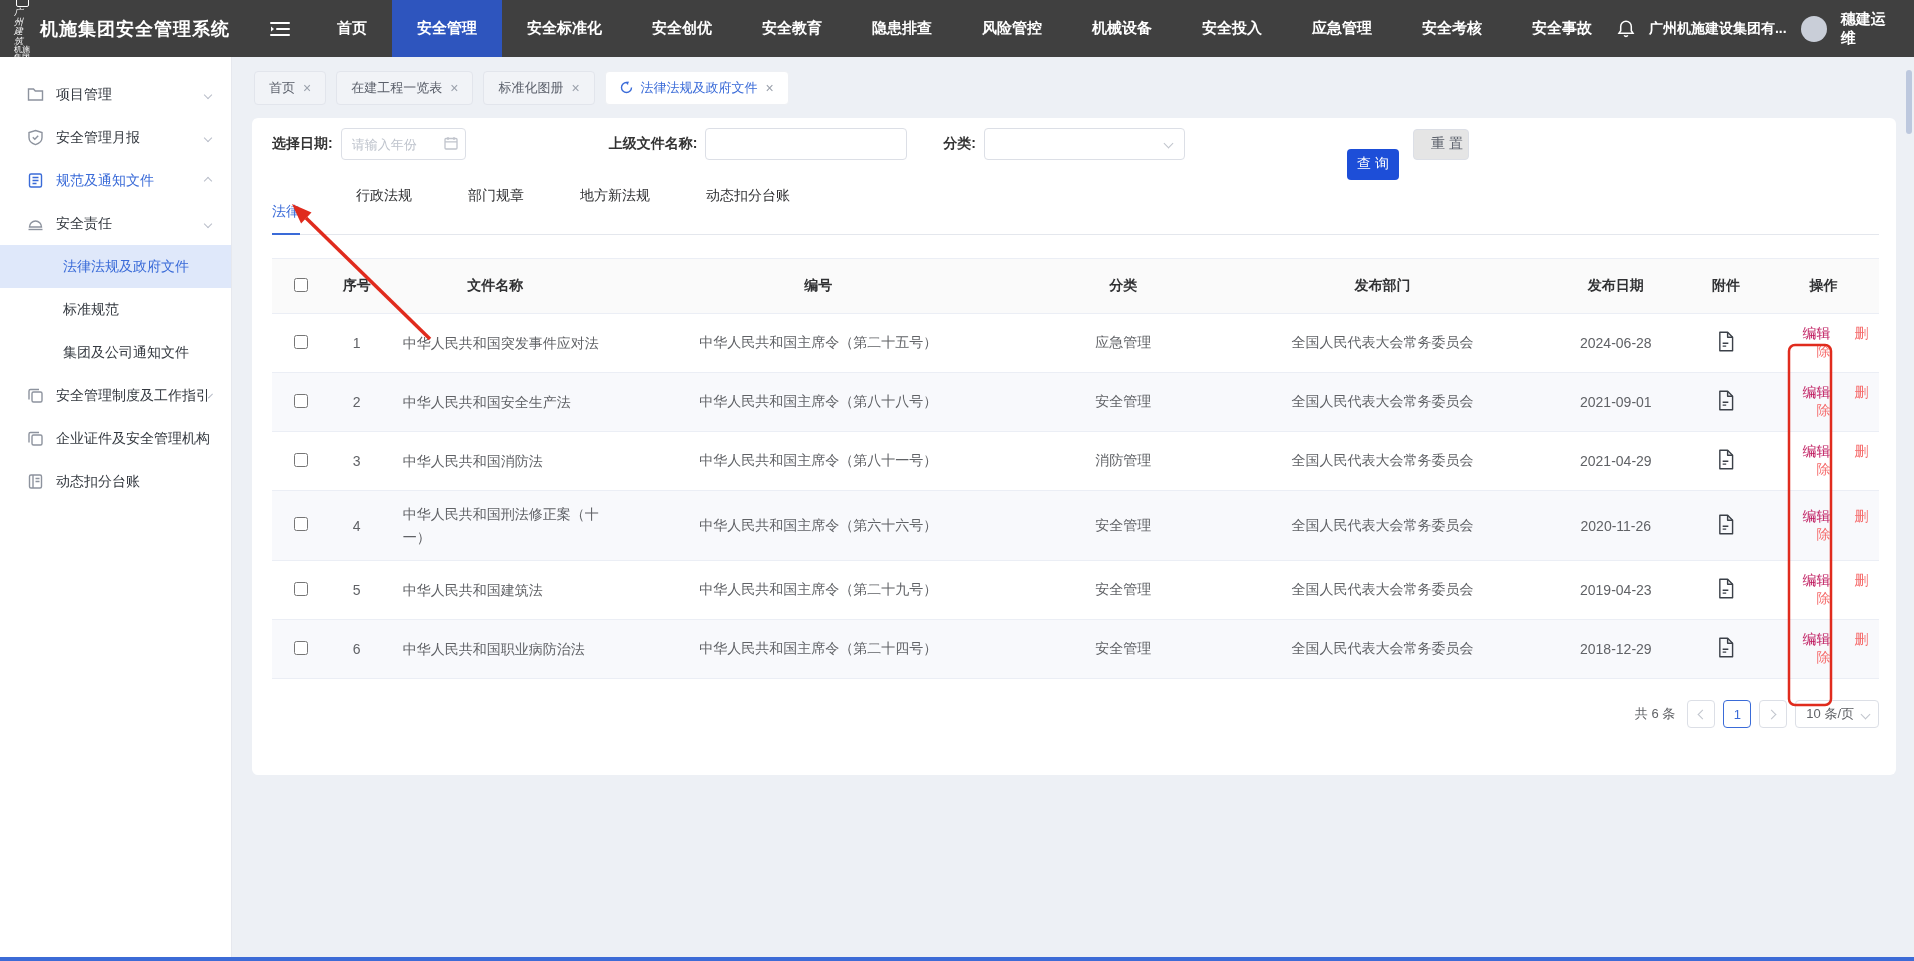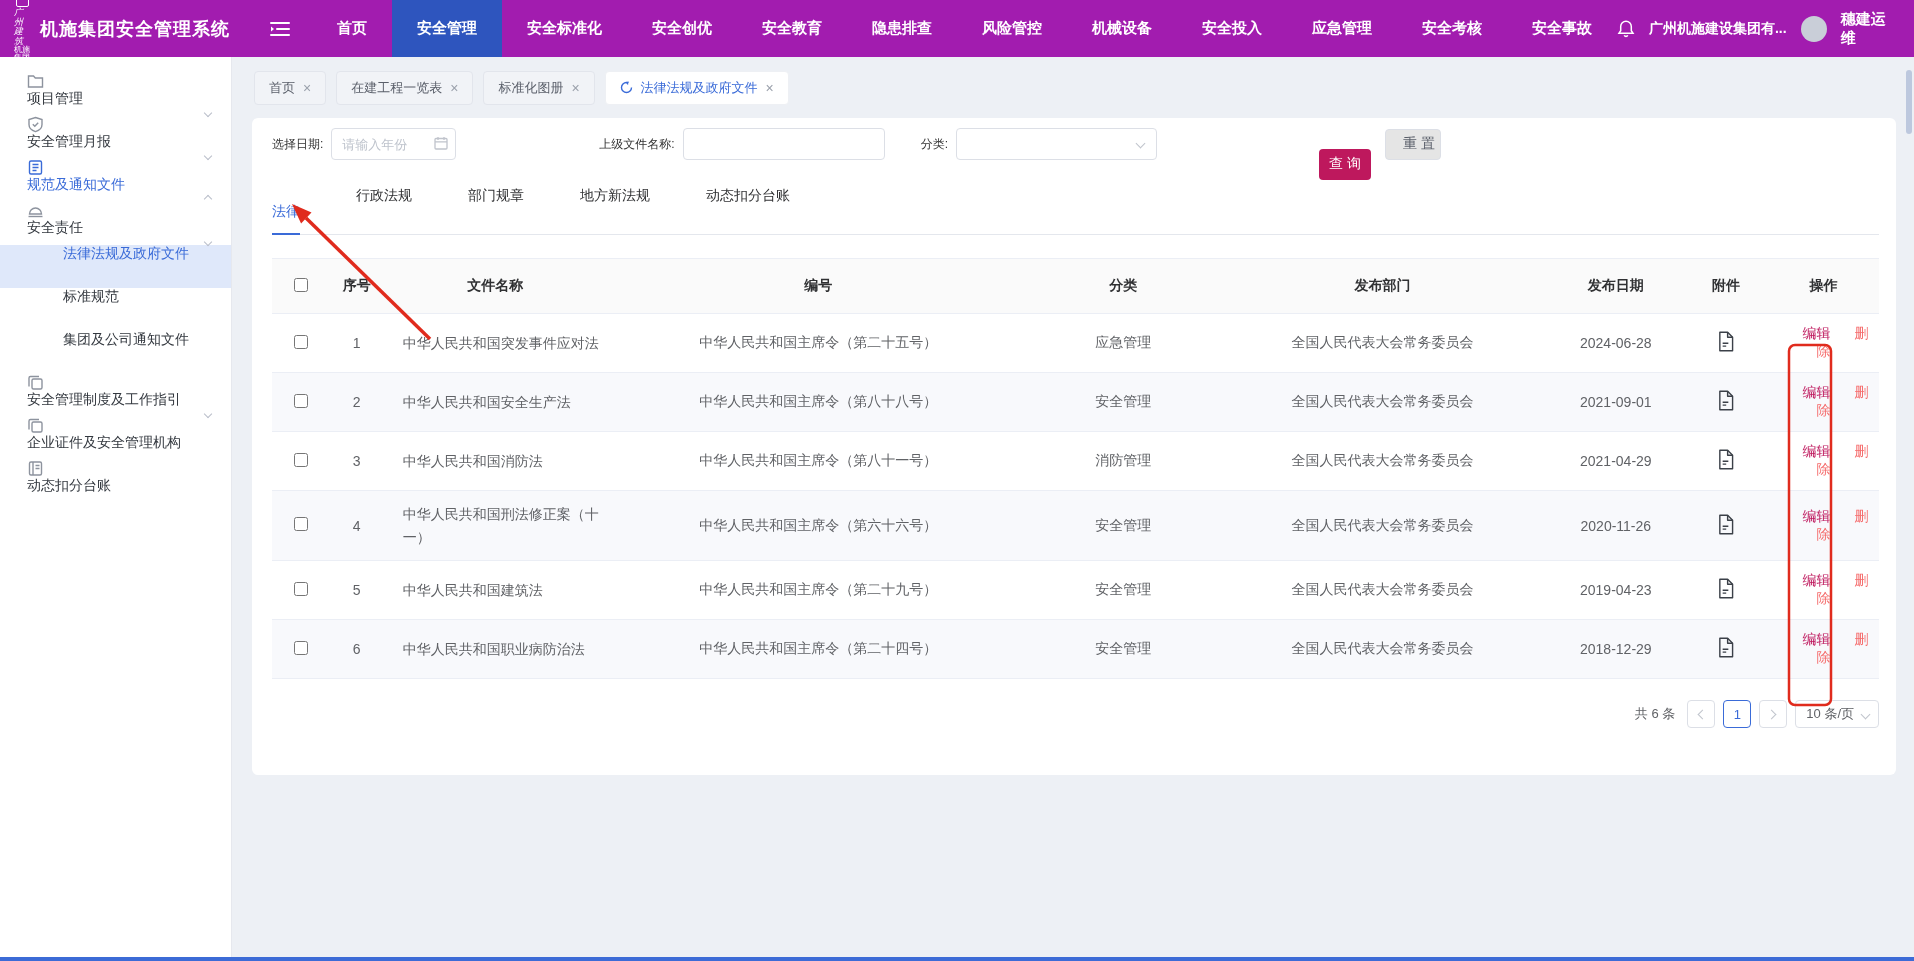--- a/index.html
+++ b/index.html
@@ -1,40 +1,40 @@
 <!DOCTYPE html>
 <html><head>
 <meta charset="utf-8">
 <style>
   * { margin:0; padding:0; box-sizing:border-box; }
   html,body { width:1914px; height:961px; overflow:hidden;
     font-family:"Liberation Sans", sans-serif; background:#edf0f5; }
 
   
-  .header { height:57px; background:#a21caf; display:flex; align-items:stretch; color:#fff; position:relative; z-index:5;}
+  .header { height:57px; background:#404040; display:flex; align-items:stretch; color:#fff; position:relative; z-index:5;}
   .brand { width:232px; display:flex; align-items:center; padding-left:14px; gap:8px; }
   .brand-emblem { display:flex; flex-direction:column; align-items:center; line-height:1.05; }
   .brand-emblem .sq { width:13px; height:13px; border:1.5px solid #fff; border-radius:2px; margin-bottom:1px; display:flex; align-items:center; justify-content:center; font-size:8px;}
   .brand-emblem .t1 { font-size:9px; font-style:italic; letter-spacing:0; }
   .brand-emblem .t2 { font-size:8px; }
   .brand-title { font-size:18px; font-weight:bold; letter-spacing:1px; white-space:nowrap; }
   .collapse { display:flex; align-items:center; padding:0 22px 0 40px; cursor:pointer; }
   .nav { display:flex; align-items:stretch; }
   .nav-item { display:flex; align-items:center; padding:0 25px; font-size:15px; font-weight:bold; cursor:pointer; white-space:nowrap; }
   .nav-item.active { background:#2e55be; }
   .header-right { margin-left:auto; display:flex; align-items:center; gap:14px; padding-right:16px; }
   .bell { display:flex; cursor:pointer; }
   .company { font-size:14px; font-weight:bold; white-space:nowrap; cursor:pointer; }
   .avatar { width:26px; height:26px; border-radius:50%; background:#c9ced8; cursor:pointer; flex:0 0 auto; }
   .username { font-size:15px; font-weight:bold; cursor:pointer; }
 
   
   .layout { display:flex; height:900px; }
   .sidebar { width:232px; background:#fff; border-right:1px solid #e6e8ee; padding-top:16px; overflow:hidden; }
-  .side-item { height:43px; display:flex; padding:0 20px 0 27px; cursor:pointer; color:#33383f; font-size:14px;flex-direction:column; }
+  .side-item { height:43px; display:flex; align-items:center; padding:0 20px 0 27px; cursor:pointer; color:#33383f; font-size:14px; }
   .side-item .icon { width:17px; height:17px; margin-right:12px; color:#8d939e; flex:0 0 auto; }
   .side-item .lbl { flex:1; white-space:nowrap; }
   .side-item .chev { margin-left:auto; }
   .side-item.parent-active { color:#3a6bd8; }
   .side-item.parent-active .icon { color:#3a6bd8; }
   .side-sub { padding-left:63px; }
   .side-sub.selected { background:#dfe8fa; color:#3a6bd8; }
 
   .main { flex:1; background:#edf0f5; position:relative; }
 
@@ -42,33 +42,33 @@
   .tabstrip { height:61px; display:flex; align-items:center; padding-left:22px; gap:10px; }
   .vtab { height:34px; display:flex; align-items:center; gap:8px; padding:0 14px; background:#f1f3f7; border:1px solid #e2e5ec; border-radius:4px; font-size:13px; color:#5a5f6a; cursor:pointer; white-space:nowrap; }
   .vtab.active { background:#fff; color:#3a6bd8; border-color:#eef0f4; }
   .vtab .close { color:#9aa0ab; font-size:14px; line-height:1; cursor:pointer; }
   .vtab.active .close { color:#9aa0ab; }
 
   
   .card { margin:0 18px 0 20px; height:657px; background:#fff; border-radius:6px; padding:5px 17px 0 20px; position:relative; }
 
   .filter-row { display:flex; align-items:center; height:42px; }
-  .flabel { font-size:12px; font-weight:normal; color:#333; white-space:nowrap; }
+  .flabel { font-size:14px; font-weight:bold; color:#333; white-space:nowrap; }
   .inp-wrap { position:relative; margin-left:8px; }
   .inp { height:32px; border:1px solid #dcdfe6; border-radius:4px; font-size:13px; color:#606266; padding:0 10px; outline:none; font-family:inherit; background:#fff; }
   .inp::placeholder { color:#bfc4cd; }
   .date-inp { width:125px; padding-right:24px; }
   .cal-icon { position:absolute; right:8px; top:8px; color:#c0c4cc; }
   .name-inp { width:202px; }
   .sel { width:201px; height:32px; border:1px solid #dcdfe6; border-radius:4px; margin-left:8px; position:relative; cursor:pointer; background:#fff; }
   .sel .chev { position:absolute; right:12px; top:11px; }
   .ml-143 { margin-left:143px; } .ml-36 { margin-left:36px; } .ml-162 { margin-left:162px; } .ml-14 { margin-left:14px; }
 
   .btn { display:inline-flex; align-items:center; justify-content:center; height:31px; border-radius:4px; font-size:14px; cursor:pointer; border:1px solid transparent; white-space:nowrap; font-family:inherit; }
-  .btn-blue { background:#be185d; color:#fff;margin-top:40px; }
+  .btn-blue { background:#1d4ed8; color:#fff;margin-top:40px; }
   .btn-plain { background:#e5e5e5; color:#5a5f6a; border-color:#dcdfe6;padding-left:12px; }
   .btn-search { width:52px; } .btn-reset { width:56px; }
 
   .toolbar { margin-top:22px; display:flex; gap:16px; }
   .btn-add { width:62px; height:33px; } .btn-batch { width:88px; height:33px; }
 
   .subtabs { margin-top:22px; border-bottom:1px solid #e4e7ed; display:flex; }
   .subtab { margin-right:56px; padding-bottom:13px; font-size:14px; color:#303133; cursor:pointer; position:relative; }
   .subtab.active { color:#3a6bd8;margin-top:16px; }
   .subtab.active::after { content:""; position:absolute; left:0; right:0; bottom:-1px; height:2px; background:#3a6bd8; }

